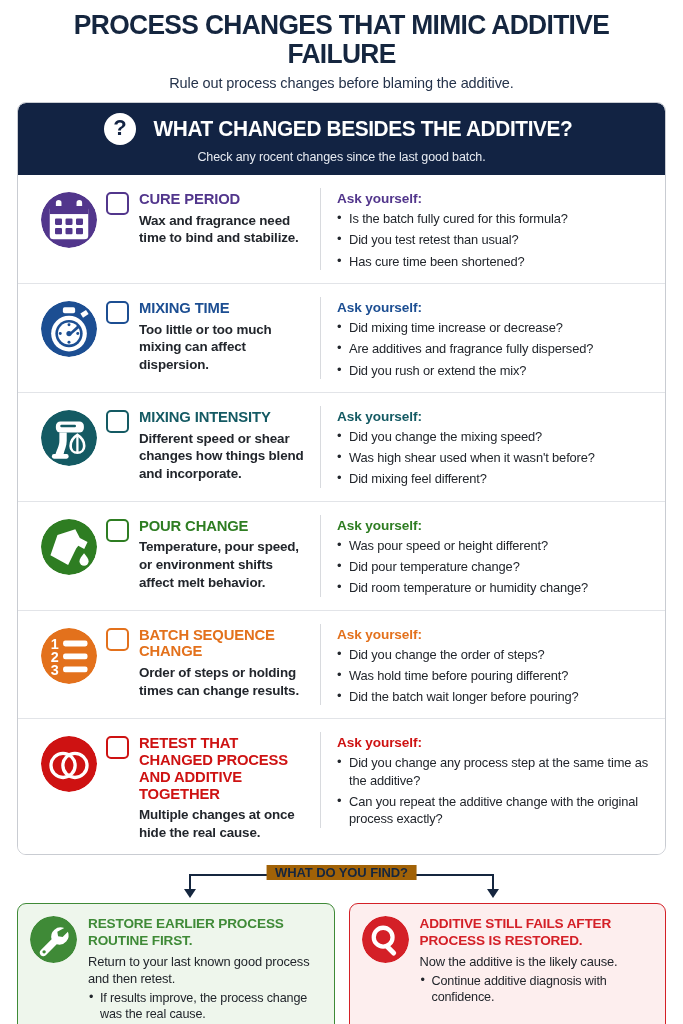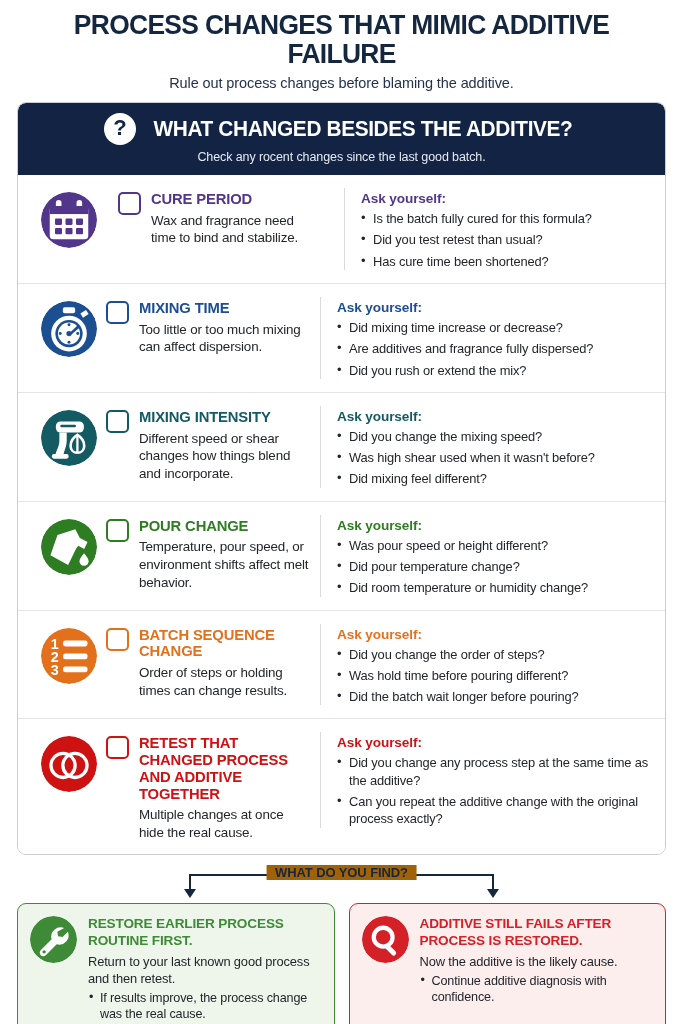--- a/index.html
+++ b/index.html
@@ -62,39 +62,40 @@
   }
 
   
   .row {
     display: flex; align-items: flex-start;
     padding: 13px 15px 13px 14px;
     border-top: 1px solid #e2e4e8;
     background: #fff;
     min-height: 107px;
   }
-  .row:first-of-type { border-top: none; gap: 12px; }
+  .row:first-of-type { border-top: none; }
 
   .icon-cell { width: 74px; flex: none; display: flex; justify-content: center; padding-top: 4px; }
   .circ { width: 56px; height: 56px; border-radius: 50%; display: block; }
 
   .mid-cell { flex: 0 0 214px; display: flex; gap: 10px; padding-top: 3px; padding-right: 10px; }
   .cbox {
     width: 23px; height: 23px; flex: none;
     border: 2px solid #333; border-radius: 5px; background: #fff;
     margin-top: 1px;
   }
   .mid-txt { padding-top: 0px; }
   .r-title {
     font-size: 14.8px; font-weight: 700; letter-spacing: -0.15px;
     line-height: 1.13; text-transform: uppercase;
   }
   .r-desc {
     font-size: 13.4px; color: #22262c; line-height: 1.31; margin-top: 4px;
     letter-spacing: -0.15px;
+    font-weight: bold;
   }
 
   .right-cell { flex: 1; border-left: 1px solid #d8dade; padding-left: 16px; padding-top: 3px; }
   .ask { font-size: 13.6px; font-weight: 700; letter-spacing: -0.1px; }
   .bullets { list-style: none; margin-top: 4px; }
   .bullets li {
     font-size: 12.9px; color: #22262c; line-height: 1.34;
     padding-left: 12px; position: relative; margin-top: 4px;
     letter-spacing: -0.15px;
   }

